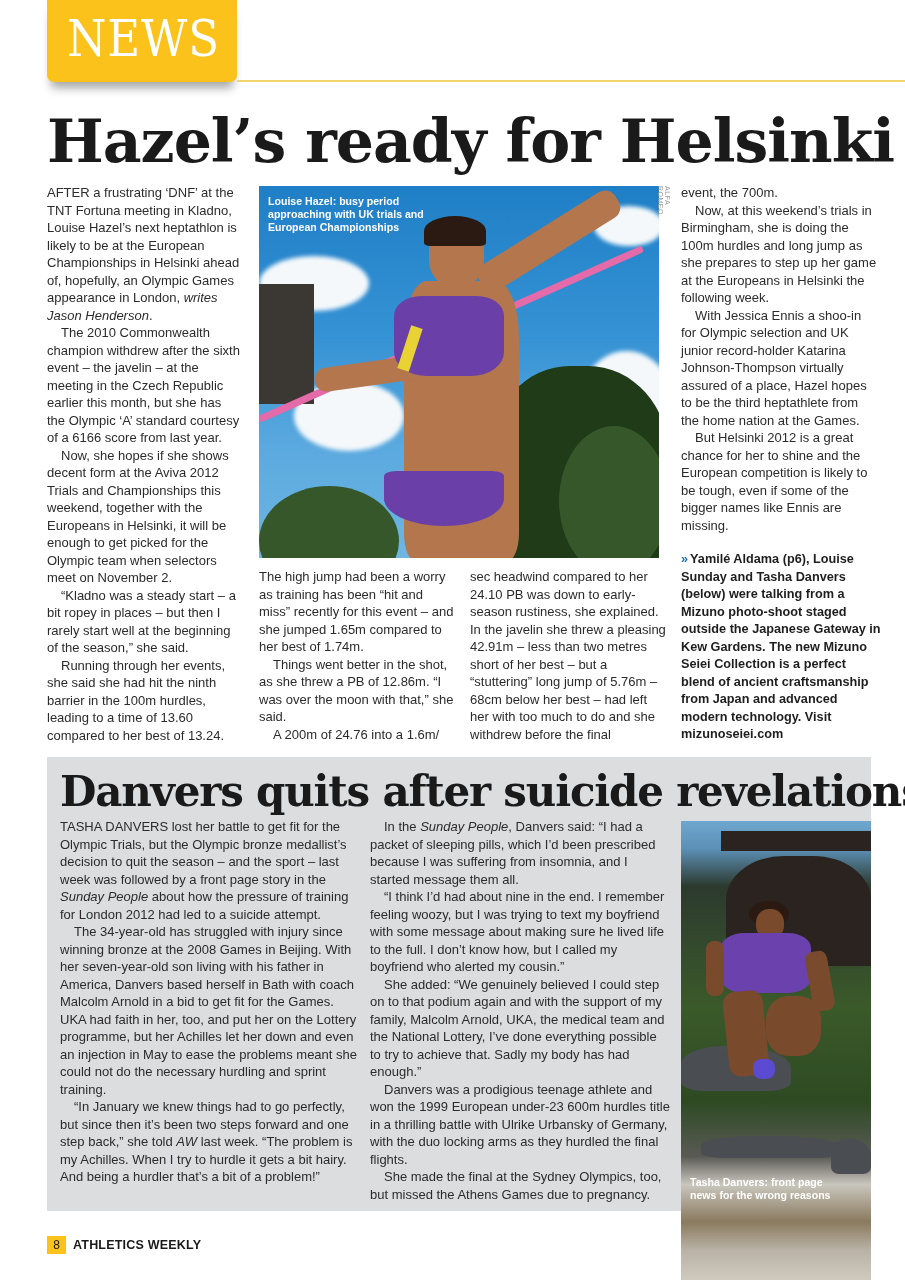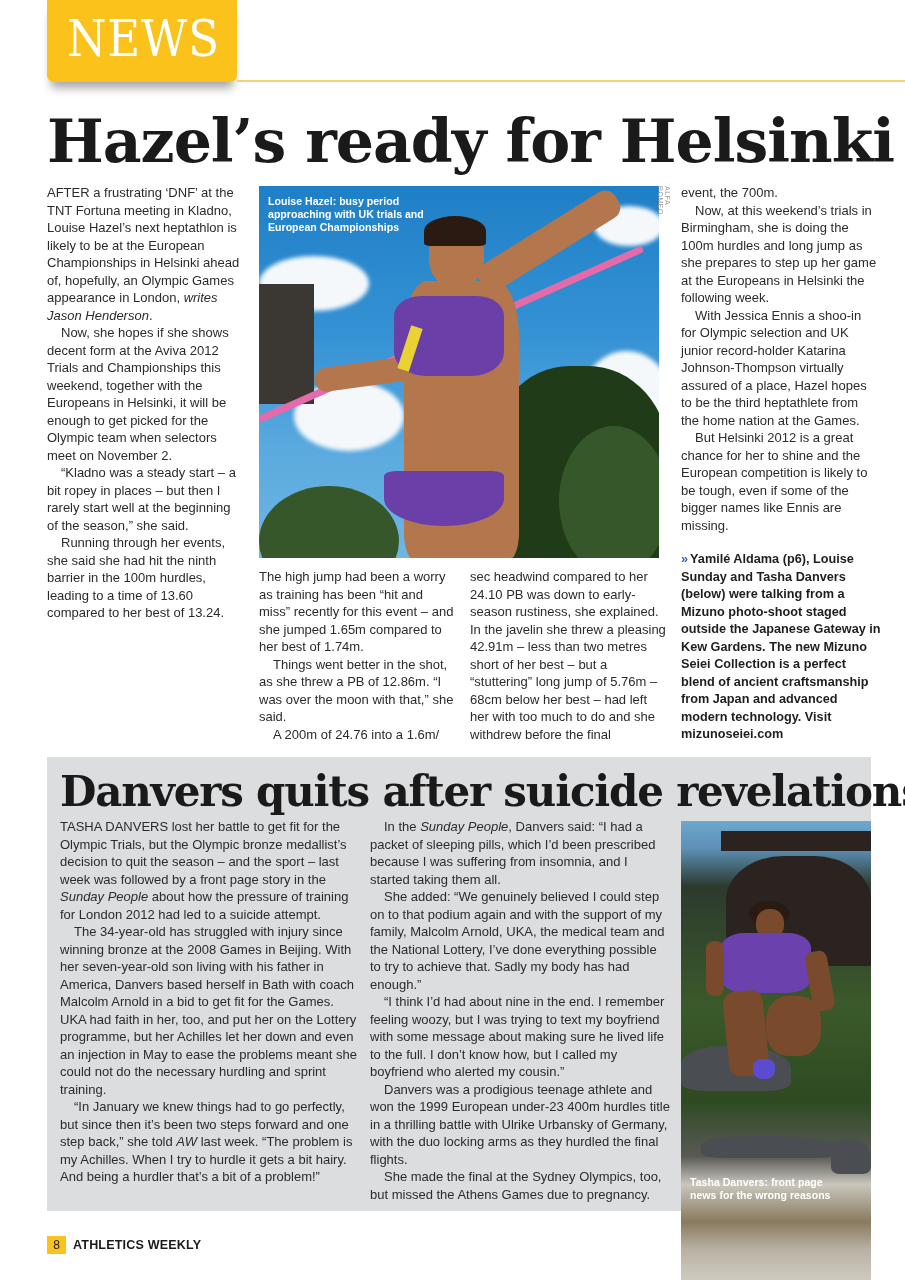--- a/index.html
+++ b/index.html
@@ -96,20 +96,21 @@
 
 <div class="section-tag">
   <span>NEWS</span>
 </div>
 <div class="tag-rule"></div>
 
 <h1 class="headline1">Hazel’s ready for Helsinki</h1>
 
 <div class="col" style="left:47px; top:184px; width:195px;">
   <p class="first"><span>AFTER a frustrating ‘DNF’ at the TNT Fortuna meeting in Kladno, Louise Hazel’s next heptathlon is likely to be at the European Championships in Helsinki ahead of, hopefully, an Olympic Games appearance in London, </span><em>writes Jason Henderson</em><span>.</span></p>
+  <p>The 2010 Commonwealth champion withdrew after the sixth event – the javelin – at the meeting in the Czech Republic earlier this month, but she has the Olympic ‘A’ standard courtesy of a 6166 score from last year.</p>
   <p>Now, she hopes if she shows decent form at the Aviva 2012 Trials and Championships this weekend, together with the Europeans in Helsinki, it will be enough to get picked for the Olympic team when selectors meet on November 2.</p>
   <p>“Kladno was a steady start – a bit ropey in places – but then I rarely start well at the beginning of the season,” she said.</p>
   <p>Running through her events, she said she had hit the ninth barrier in the 100m hurdles, leading to a time of 13.60 compared to her best of 13.24.</p>
 </div>
 
 <div class="photo1">
   <div class="cloud" style="left:0; top:70px; width:110px; height:55px;"></div>
 
   <div class="cloud" style="left:35px; top:195px; width:110px; height:70px;"></div>
   <div class="cloud" style="left:320px; top:165px; width:95px; height:110px;"></div>
@@ -156,24 +157,24 @@
 <div class="box2">
   <h2 class="headline2">Danvers quits after suicide revelations</h2>
 
   <div class="col" style="left:13px; top:61px; width:300px;">
     <p class="first"><span>TASHA DANVERS lost her battle to get fit for the Olympic Trials, but the Olympic bronze medallist’s decision to quit the season – and the sport – last week was followed by a front page story in the </span><em>Sunday People</em><span> about how the pressure of training for London 2012 had led to a suicide attempt.</span></p>
     <p>The 34-year-old has struggled with injury since winning bronze at the 2008 Games in Beijing. With her seven-year-old son living with his father in America, Danvers based herself in Bath with coach Malcolm Arnold in a bid to get fit for the Games. UKA had faith in her, too, and put her on the Lottery programme, but her Achilles let her down and even an injection in May to ease the problems meant she could not do the necessary hurdling and sprint training.</p>
     <p><span>“In January we knew things had to go perfectly, but since then it’s been two steps forward and one step back,” she told </span><em>AW</em><span> last week. “The problem is my Achilles. When I try to hurdle it gets a bit hairy. And being a hurdler that’s a bit of a problem!”</span></p>
   </div>
 
   <div class="col" style="left:323px; top:61px; width:300px;">
-    <p><span>In the </span><em>Sunday People</em><span>, Danvers said: “I had a packet of sleeping pills, which I’d been prescribed because I was suffering from insomnia, and I started taking them all.</span></p>
+    <p><span>In the </span><em>Sunday People</em><span>, Danvers said: “I had a packet of sleeping pills, which I’d been prescribed because I was suffering from insomnia, and I started message them all.</span></p>
+    <p>“I think I’d had about nine in the end. I remember feeling woozy, but I was trying to text my boyfriend with some message about making sure he lived life to the full. I don’t know how, but I called my boyfriend who alerted my cousin.”</p>
     <p>She added: “We genuinely believed I could step on to that podium again and with the support of my family, Malcolm Arnold, UKA, the medical team and the National Lottery, I’ve done everything possible to try to achieve that. Sadly my body has had enough.”</p>
-    <p>“I think I’d had about nine in the end. I remember feeling woozy, but I was trying to text my boyfriend with some message about making sure he lived life to the full. I don’t know how, but I called my boyfriend who alerted my cousin.”</p>
-    <p>Danvers was a prodigious teenage athlete and won the 1999 European under-23 400m hurdles title in a thrilling battle with Ulrike Urbansky of Germany, with the duo locking arms as they hurdled the final flights.</p>
+    <p>Danvers was a prodigious teenage athlete and won the 1999 European under-23 600m hurdles title in a thrilling battle with Ulrike Urbansky of Germany, with the duo locking arms as they hurdled the final flights.</p>
     <p>She made the final at the Sydney Olympics, too, but missed the Athens Games due to pregnancy.</p>
   </div>
 
   <div class="photo2">
     <div class="gate" style="left:40px; top:10px; width:150px; height:20px;"></div>
     <div class="gate" style="left:45px; top:35px; width:145px; height:110px; border-radius:40% 40% 0 0;"></div>
     <div class="rock" style="left:0; top:225px; width:110px; height:45px;"></div>
     <div class="rock" style="left:20px; top:315px; width:140px; height:22px;"></div>
     <div class="rock" style="left:150px; top:318px; width:40px; height:35px;"></div>
 

